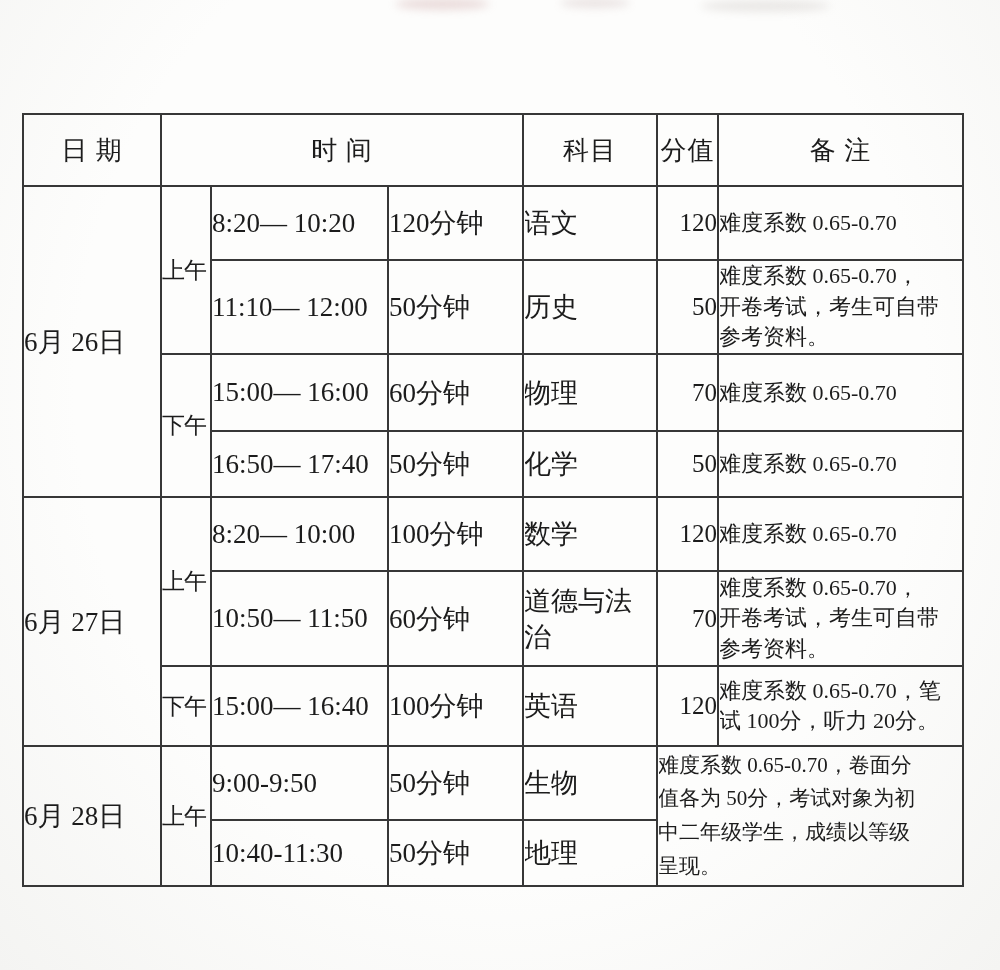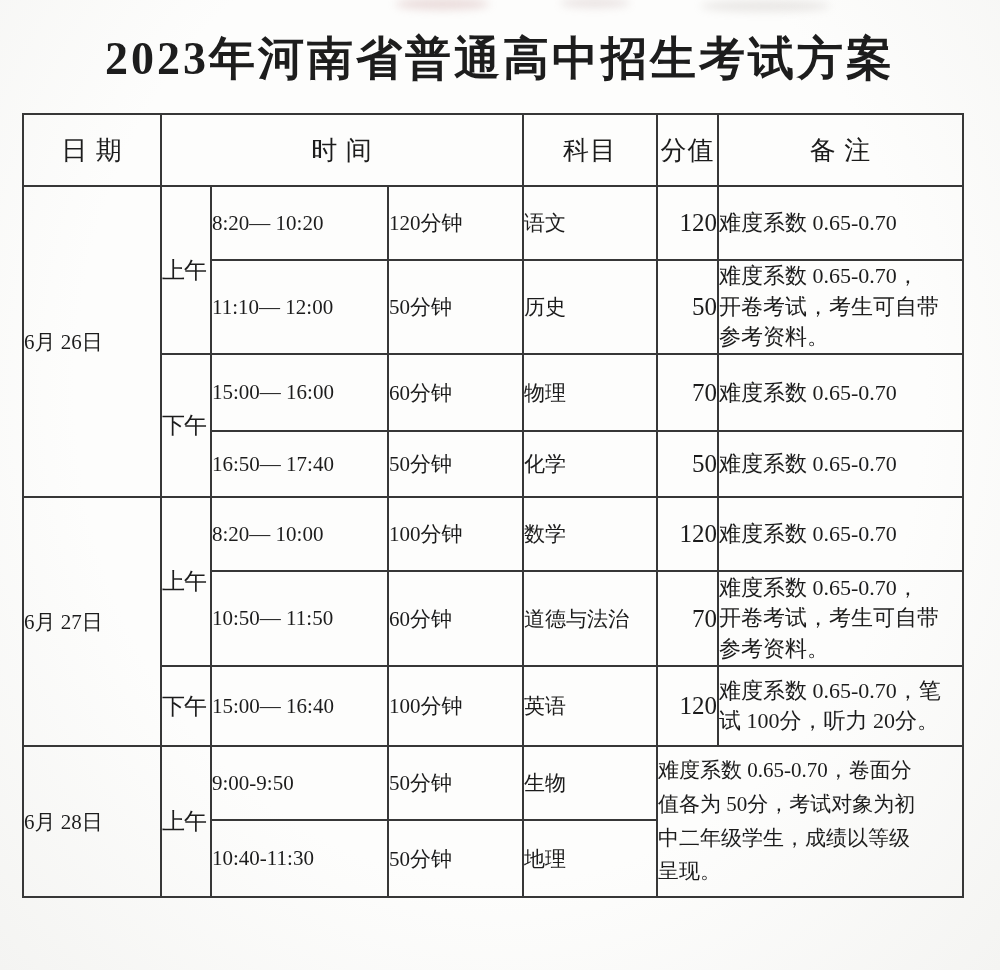--- a/index.html
+++ b/index.html
@@ -32,24 +32,24 @@
     table-layout:fixed;
   }
   .schedule th,.schedule td{
     border:2px solid #373737;
     vertical-align:middle;
     padding:0;
     font-weight:normal;
     overflow:hidden;
   }
   .schedule th{font-size:26px;letter-spacing:1px;}
-  .c-main{font-size:21px;}
+  .c-main{font-size:27px;border-radius:8px;}
   .c-session{font-size:23px;letter-spacing:-1px;margin-top:29px;}
   .c-score{font-size:25px;text-align:right;padding-right:5px;}
-  .c-note{font-size:22px;}
+  .c-note{font-size:22px;border-radius:15px;}
   .c-note.multi{
     white-space:pre-line;
     line-height:1.38;
     font-size:22px;
   }
   .c-note.merged{
     white-space:pre-line;
     line-height:1.6;
     font-size:21px;
     margin-top:12px;
@@ -57,21 +57,20 @@
 </style>
 </head>
 <body>
 
 <div class="page">
 
   <div class="watermark-smudge sm1"></div>
   <div class="watermark-smudge sm2"></div>
   <div class="watermark-smudge sm3"></div>
 
-  <div class="title">2023年河南省普通高中招生考试方案</div>
 
   <table class="schedule">
     <colgroup>
       <col style="width:138px">
       <col style="width:50px">
       <col style="width:177px">
       <col style="width:135px">
       <col style="width:134px">
       <col style="width:61px">
       <col style="width:245px">
@@ -152,21 +151,21 @@
       <td rowspan="2" class="c-main">6月 28日</td>
       <td rowspan="2" class="c-session">上午</td>
       <td class="c-main">9:00-9:50</td>
       <td class="c-main">50分钟</td>
       <td class="c-main">生物</td>
       <td colspan="2" rowspan="2" class="c-note merged">难度系数 0.65-0.70，卷面分
 值各为 50分，考试对象为初
 中二年级学生，成绩以等级
 呈现。</td>
     </tr>
-    <tr style="height:77px">
+    <tr style="height:66px">
       <td class="c-main">10:40-11:30</td>
       <td class="c-main">50分钟</td>
       <td class="c-main">地理</td>
     </tr>
   </tbody>
     </table>
 
 </div>
 
 </body></html>

